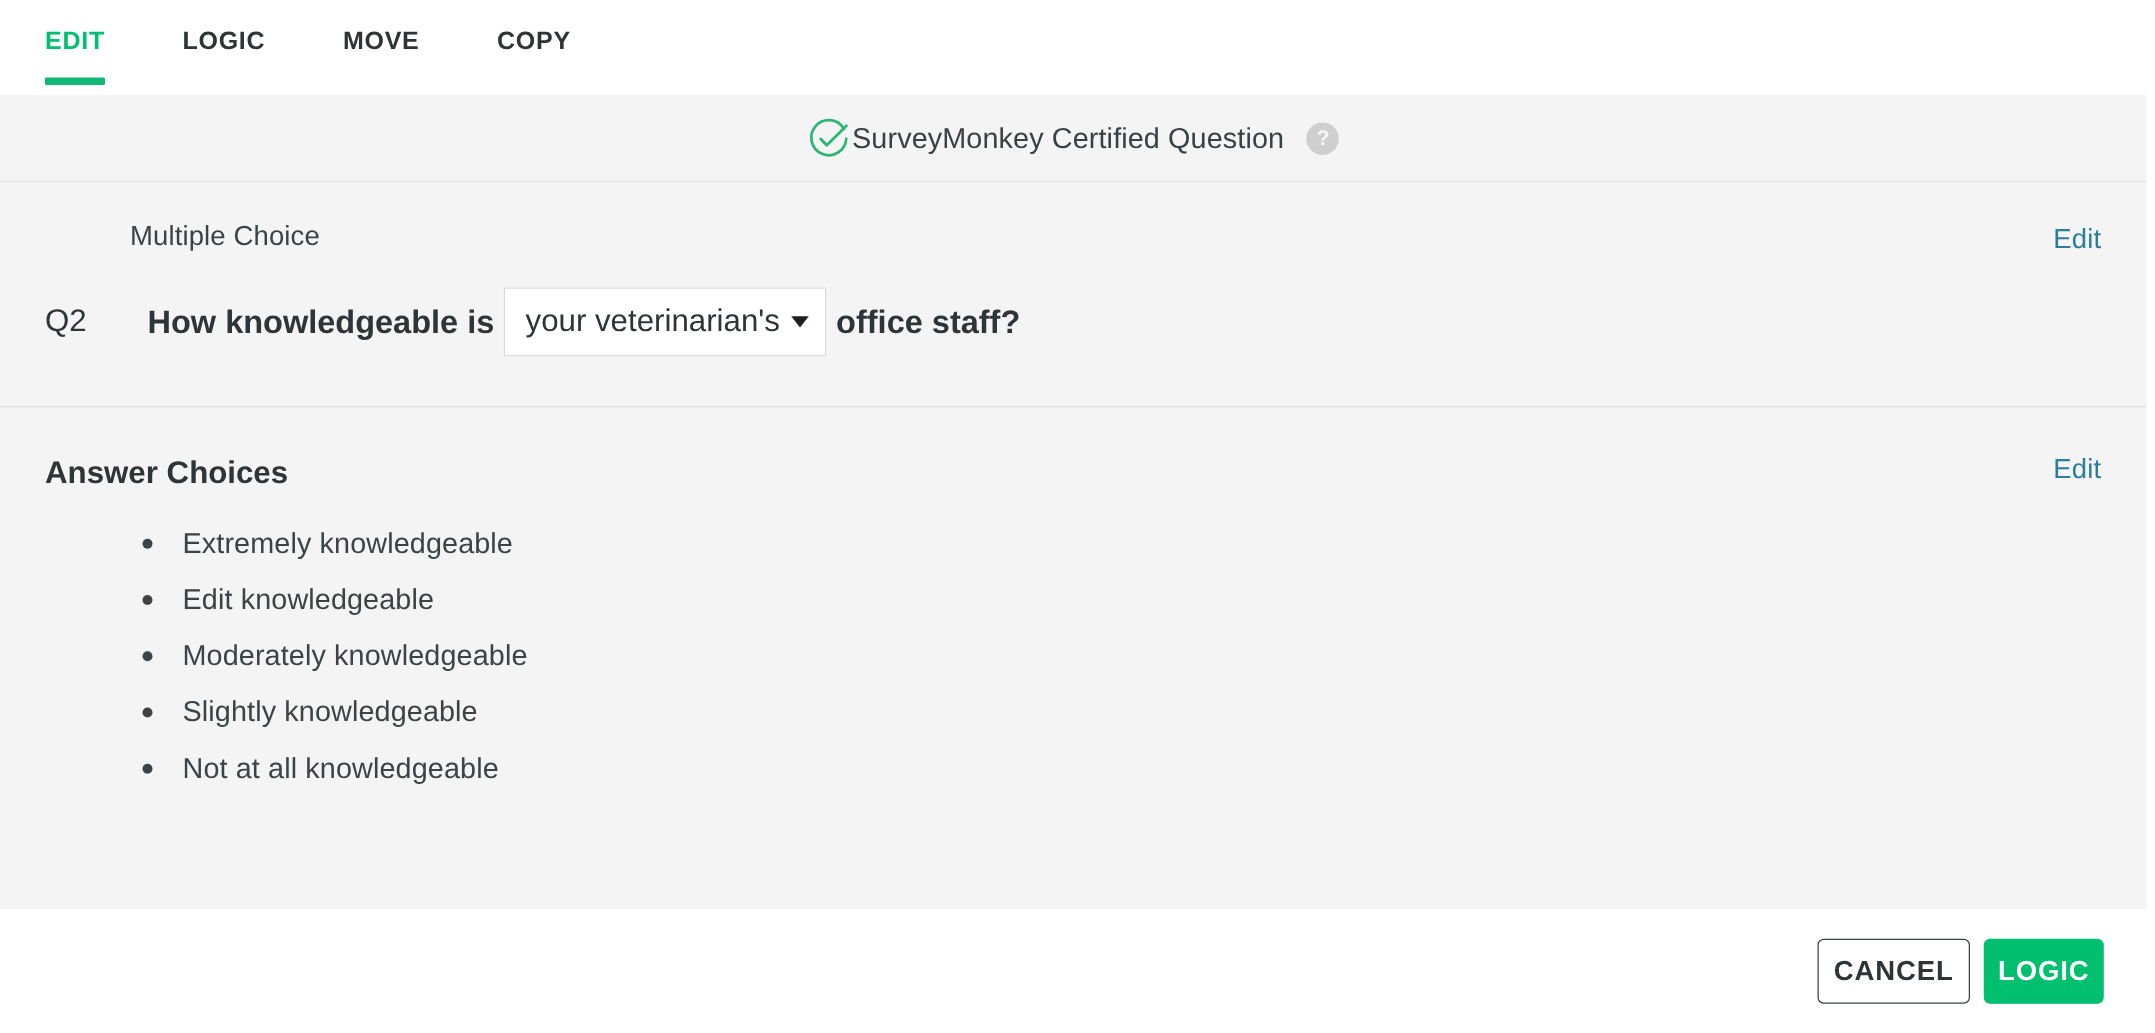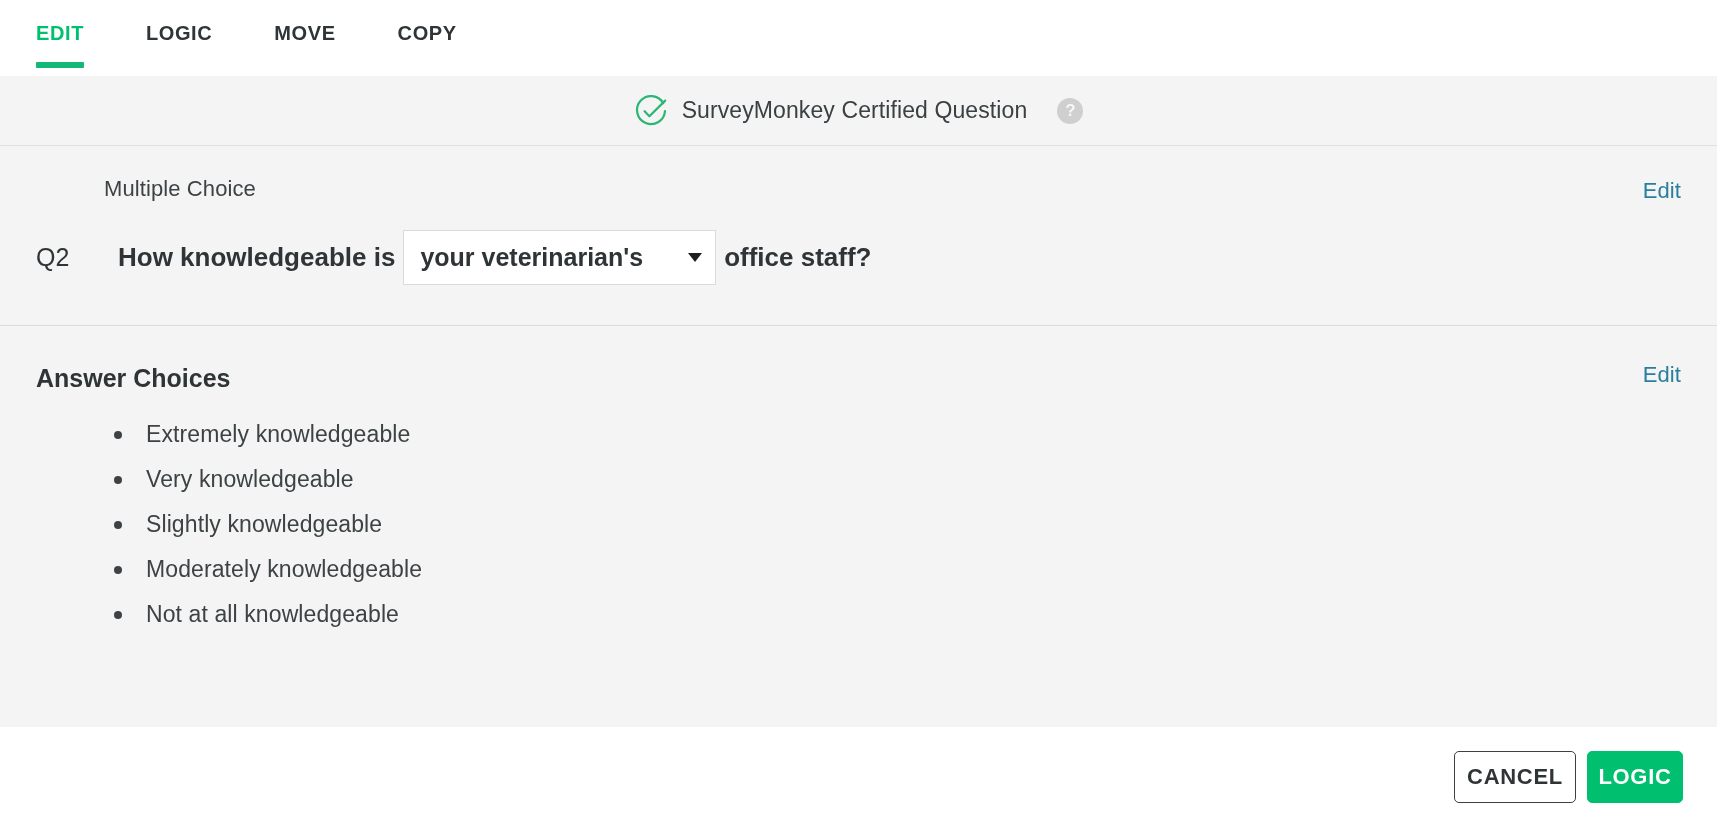--- a/index.html
+++ b/index.html
@@ -60,21 +60,21 @@
 
   
   .certified-bar {
     flex: 0 0 70px;
     height: 70px;
     background: #f4f4f4;
     border-bottom: 1px solid #e0e0e0;
     display: flex;
     align-items: center;
     justify-content: center;
-    gap: 14px;
+    gap: 2px;
   }
   .cert-check { width: 34px; height: 34px; display: block; flex: 0 0 34px; }
   .cert-label {
     font-size: 23px;
     color: #3b4043;
     font-weight: 400;
     letter-spacing: 0.1px;
   }
   .help-icon {
     width: 26px; height: 26px;
@@ -129,25 +129,24 @@
   }
   .qtext .frag { white-space: pre; }
   .pipe-select {
     display: inline-flex;
     align-items: center;
     background: #ffffff;
     border: 1px solid #dadada;
     padding: 14px 13px 14px 16px;
     margin: 0 8px;
     font-size: 25px;
-    font-weight: 700;
+    font-weight: 400;
     color: #2f3437;
     cursor: pointer;
     line-height: 1;
-    gap: 36px;
   }
   .caret {
     width: 0; height: 0;
     border-left: 7px solid transparent;
     border-right: 7px solid transparent;
     border-top: 9px solid #1c1f21;
     margin-left: 9px;
   }
   .edit-link {
     position: absolute;
@@ -277,23 +276,23 @@
         <span class="frag">office staff?</span>
       </div>
     </div>
   </div>
 
   <div class="answers-section">
     <a class="edit-link edit-a">Edit</a>
     <div class="answers-title">Answer Choices</div>
     <ul class="choice-list">
       <li class="choice-item">Extremely knowledgeable</li>
-      <li class="choice-item">Very knowledgeable</li>
+      <li class="choice-item">Edit knowledgeable</li>
+      <li class="choice-item">Moderately knowledgeable</li>
       <li class="choice-item">Slightly knowledgeable</li>
-      <li class="choice-item">Moderately knowledgeable</li>
       <li class="choice-item">Not at all knowledgeable</li>
     </ul>
   </div>
 
   <div class="footer">
     <button class="btn btn-cancel">CANCEL</button>
     <button class="btn btn-save">LOGIC</button>
   </div>
 
 </div>

